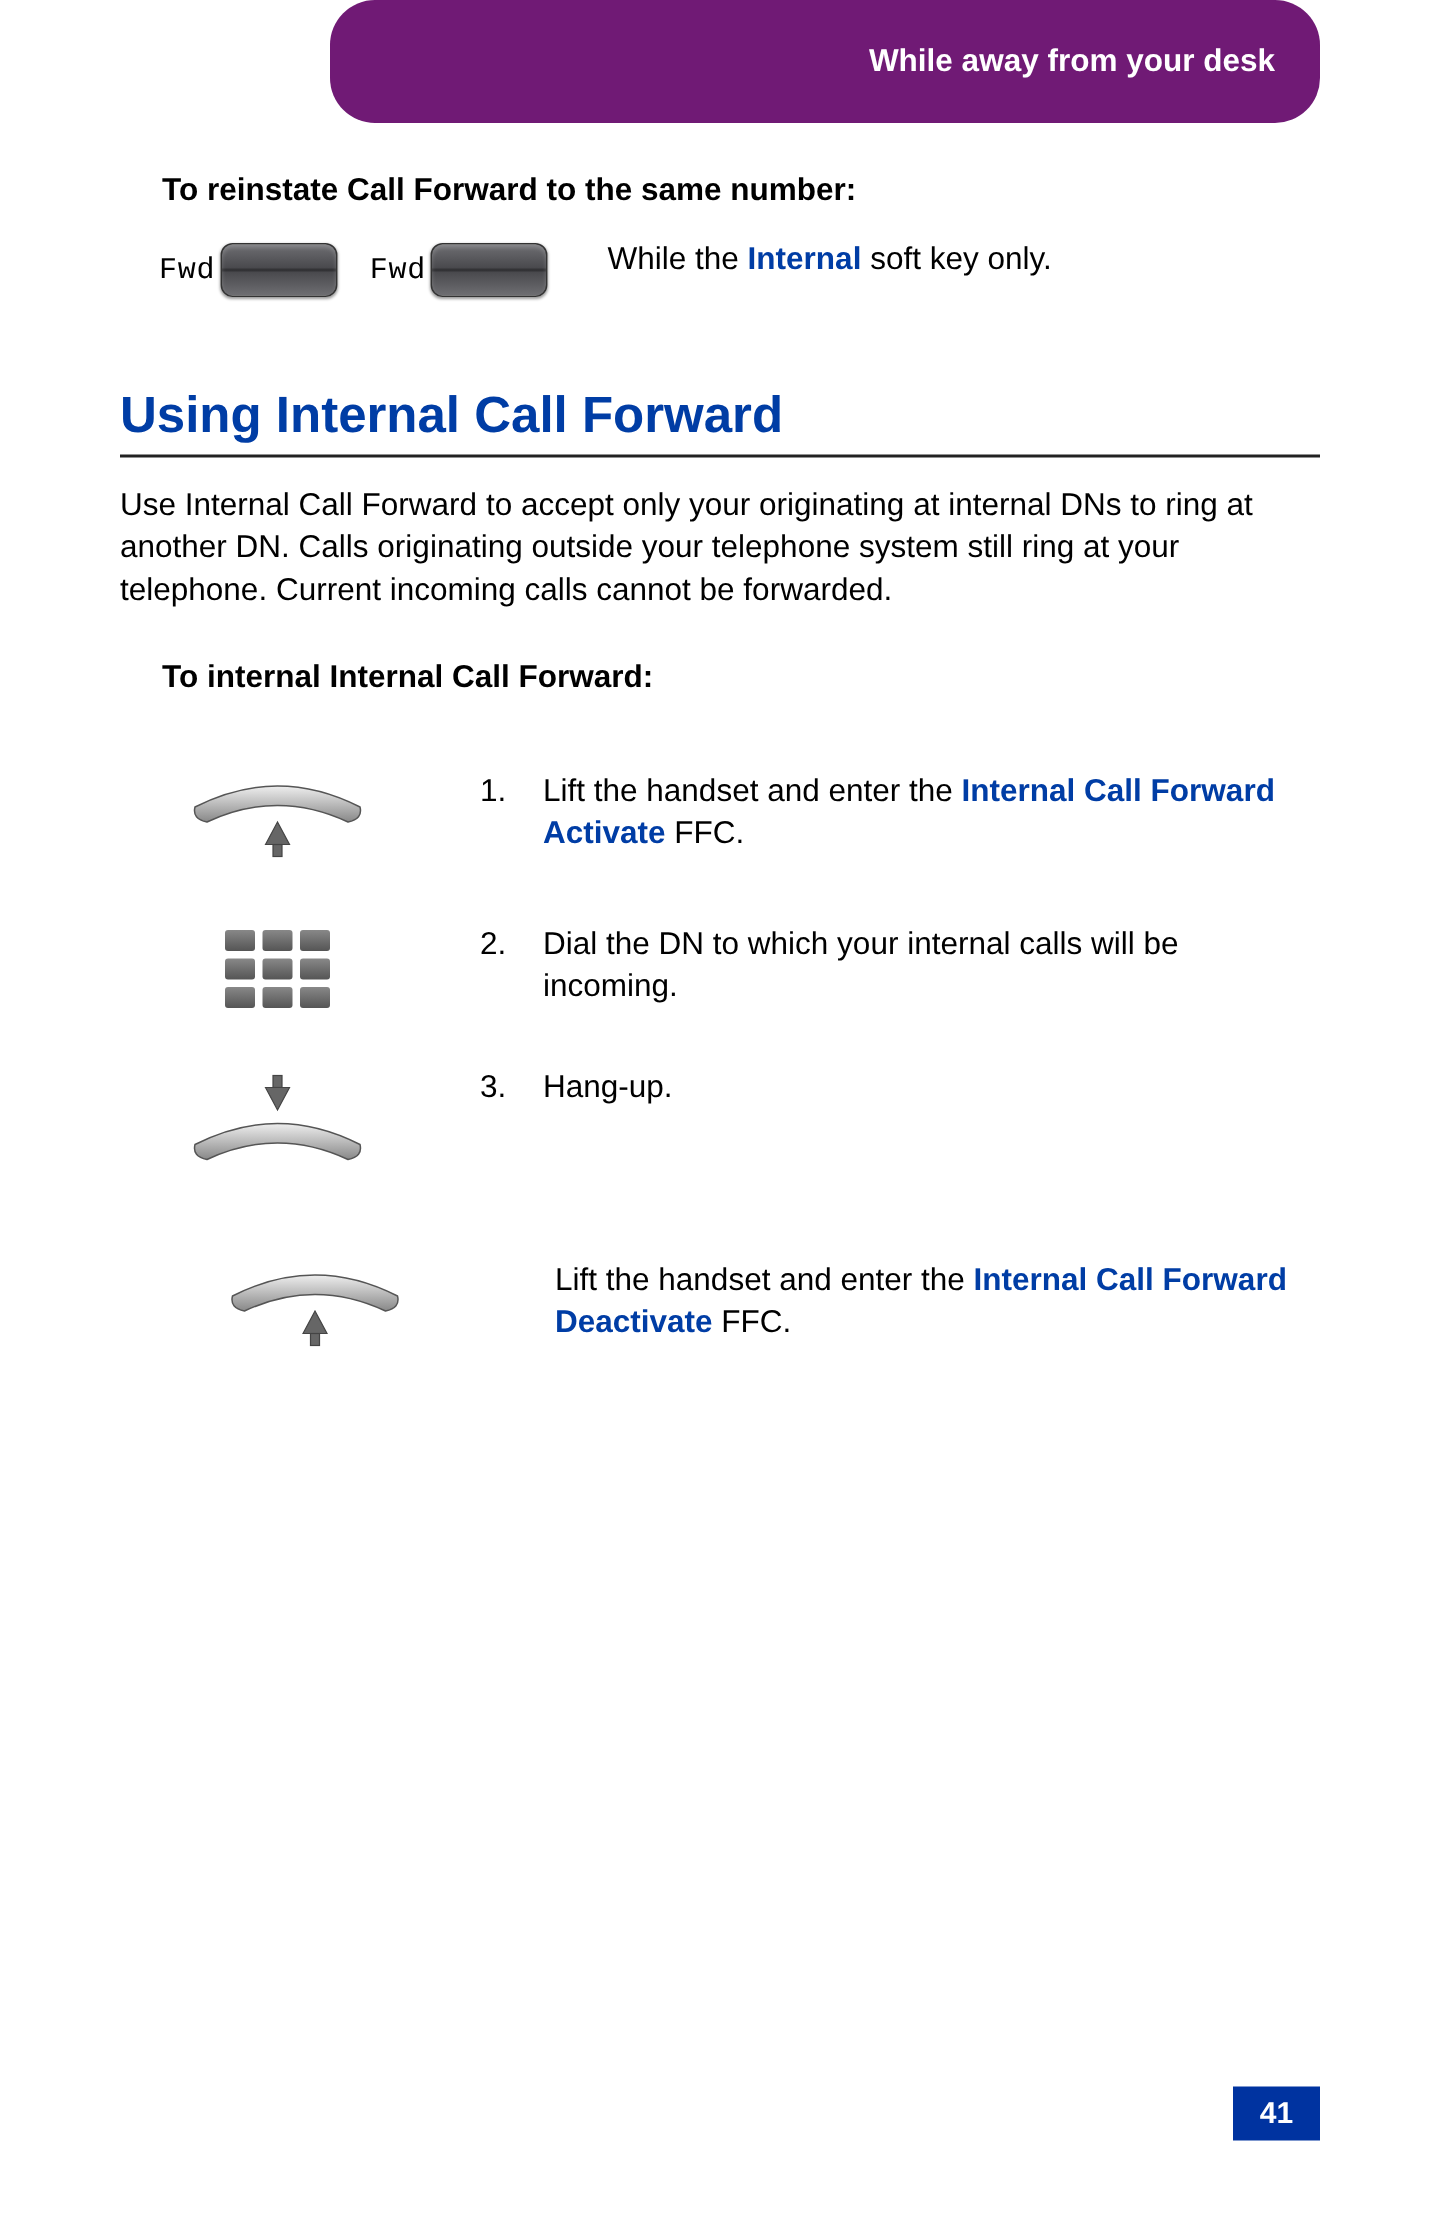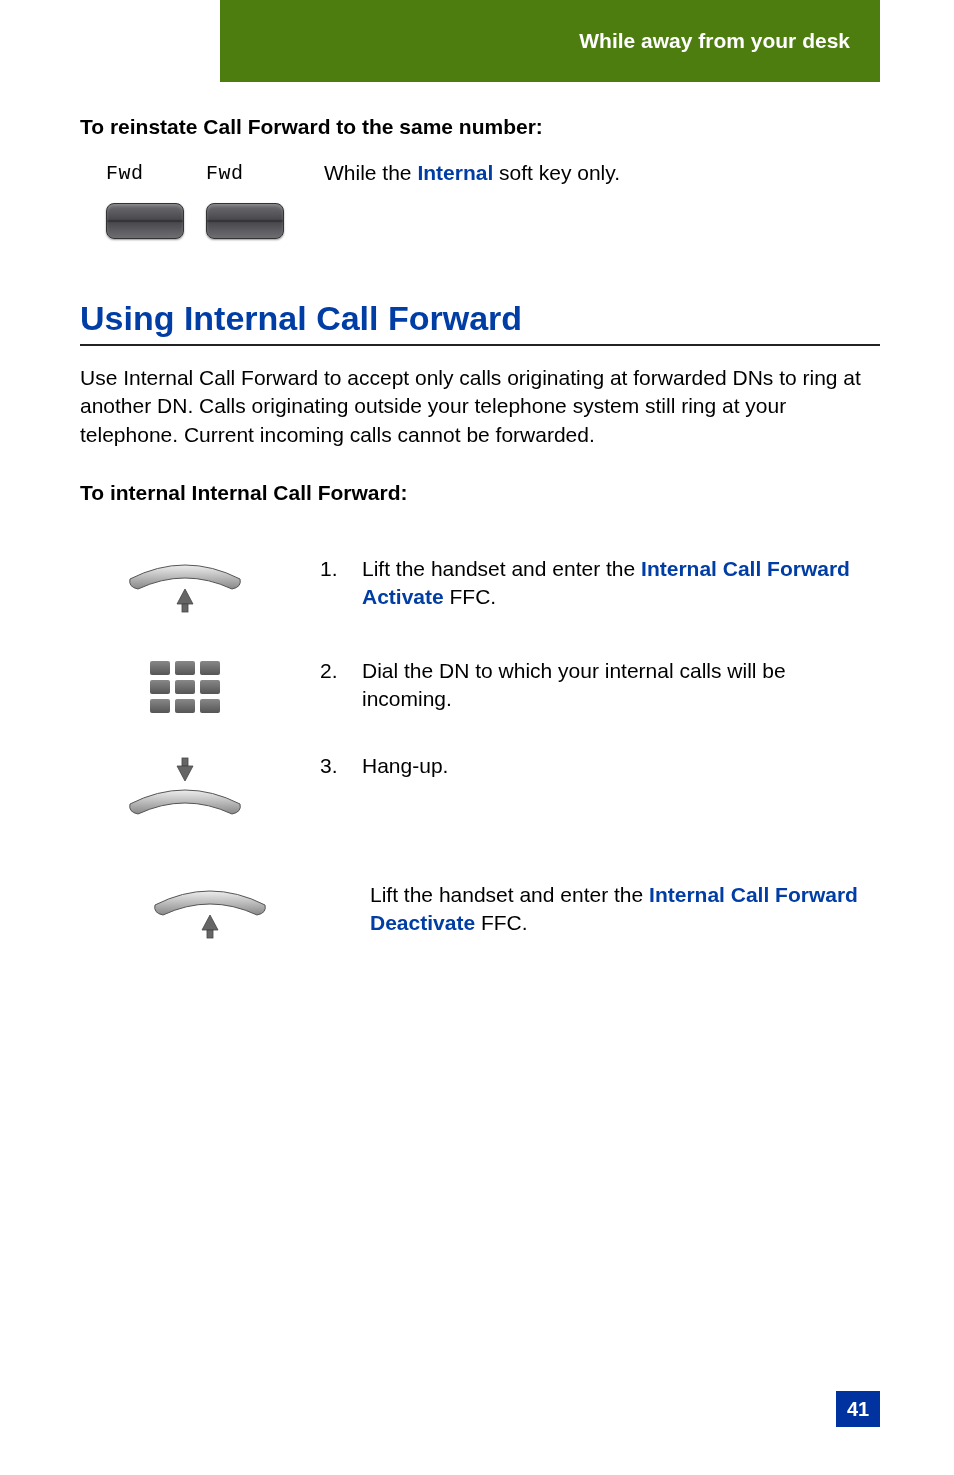--- a/index.html
+++ b/index.html
@@ -10,61 +10,63 @@
     background: #fff;
     position: relative;
     color: #000;
   }
   .header-bar {
     position: absolute;
     top: 0;
     left: 220px;
     width: 660px;
     height: 82px;
-    background: #4d7c0f;
+    background: #701a75;
     display: flex;
     align-items: center;
     justify-content: flex-end;
     padding-right: 30px;
+    border-radius: 30px;
   }
   .header-title {
     color: #fff;
     font-weight: bold;
     font-size: 21px;
     font-family: "Trebuchet MS", Arial, sans-serif;
   }
   .content {
     position: absolute;
     top: 115px;
     left: 80px;
     width: 800px;
   }
   .bold-intro {
     font-weight: bold;
     font-size: 21px;
     margin-bottom: 18px;
     font-family: Arial, sans-serif;
+    margin-left: 28px;
   }
   .row1 {
     display: flex;
     gap: 40px;
     align-items: flex-start;
     margin-bottom: 60px;
   }
   .softkeys {
     display: flex;
     gap: 22px;
     padding-left: 26px;
     padding-top: 5px;
   }
   .softkey-group {
     display: flex;
-    flex-direction: column;
-    align-items: flex-start;
-    gap: 18px;
+    flex-direction: row;
+    align-items: center;
+    gap: 3px;
   }
   .softkey-label {
     font-family: "Courier New", monospace;
     font-size: 20px;
     letter-spacing: 0.5px;
   }
   .softkey-btn {
     width: 78px;
     height: 36px;
     border-radius: 8px;
@@ -120,21 +122,21 @@
     gap: 5px 5px;
   }
   .keypad .k {
     background: linear-gradient(to bottom, #888 0%, #555 100%);
     border-radius: 2px;
   }
   .page-num-box {
     position: absolute;
     bottom: 48px;
     right: 74px;
-    width: 44px;
+    width: 58px;
     height: 36px;
     background: #0033a0;
     color: #fff;
     font-weight: bold;
     font-size: 20px;
     display: flex;
     align-items: center;
     justify-content: center;
     font-family: "Trebuchet MS", Arial, sans-serif;
   }
@@ -162,21 +164,21 @@
         <div class="softkey-btn"></div>
       </div>
     </div>
     <div class="row1-text">
       <span>While the </span><span class="blue-bold">Internal</span><span> soft key only.</span>
     </div>
   </div>
 
   <h2 class="section-heading">Using Internal Call Forward</h2>
 
-  <p class="body-text">Use Internal Call Forward to accept only calls originating at forwarded DNs to ring at another DN. Calls originating outside your telephone system still ring at your telephone. Current incoming calls cannot be forwarded.</p>
+  <p class="body-text">Use Internal Call Forward to accept only your originating at internal DNs to ring at another DN. Calls originating outside your telephone system still ring at your telephone. Current incoming calls cannot be forwarded.</p>
 
   <div class="bold-intro" style="margin-bottom:50px;">To internal Internal Call Forward:</div>
 
   <div class="step-block">
     <div class="icon-col">
       <svg width="130" height="60" viewBox="0 0 130 60">
         <defs>
           <linearGradient id="hg1" x1="0" y1="0" x2="0" y2="1">
             <stop offset="0" stop-color="#eee"></stop>
               <stop offset="0.5" stop-color="#bbb"></stop>

